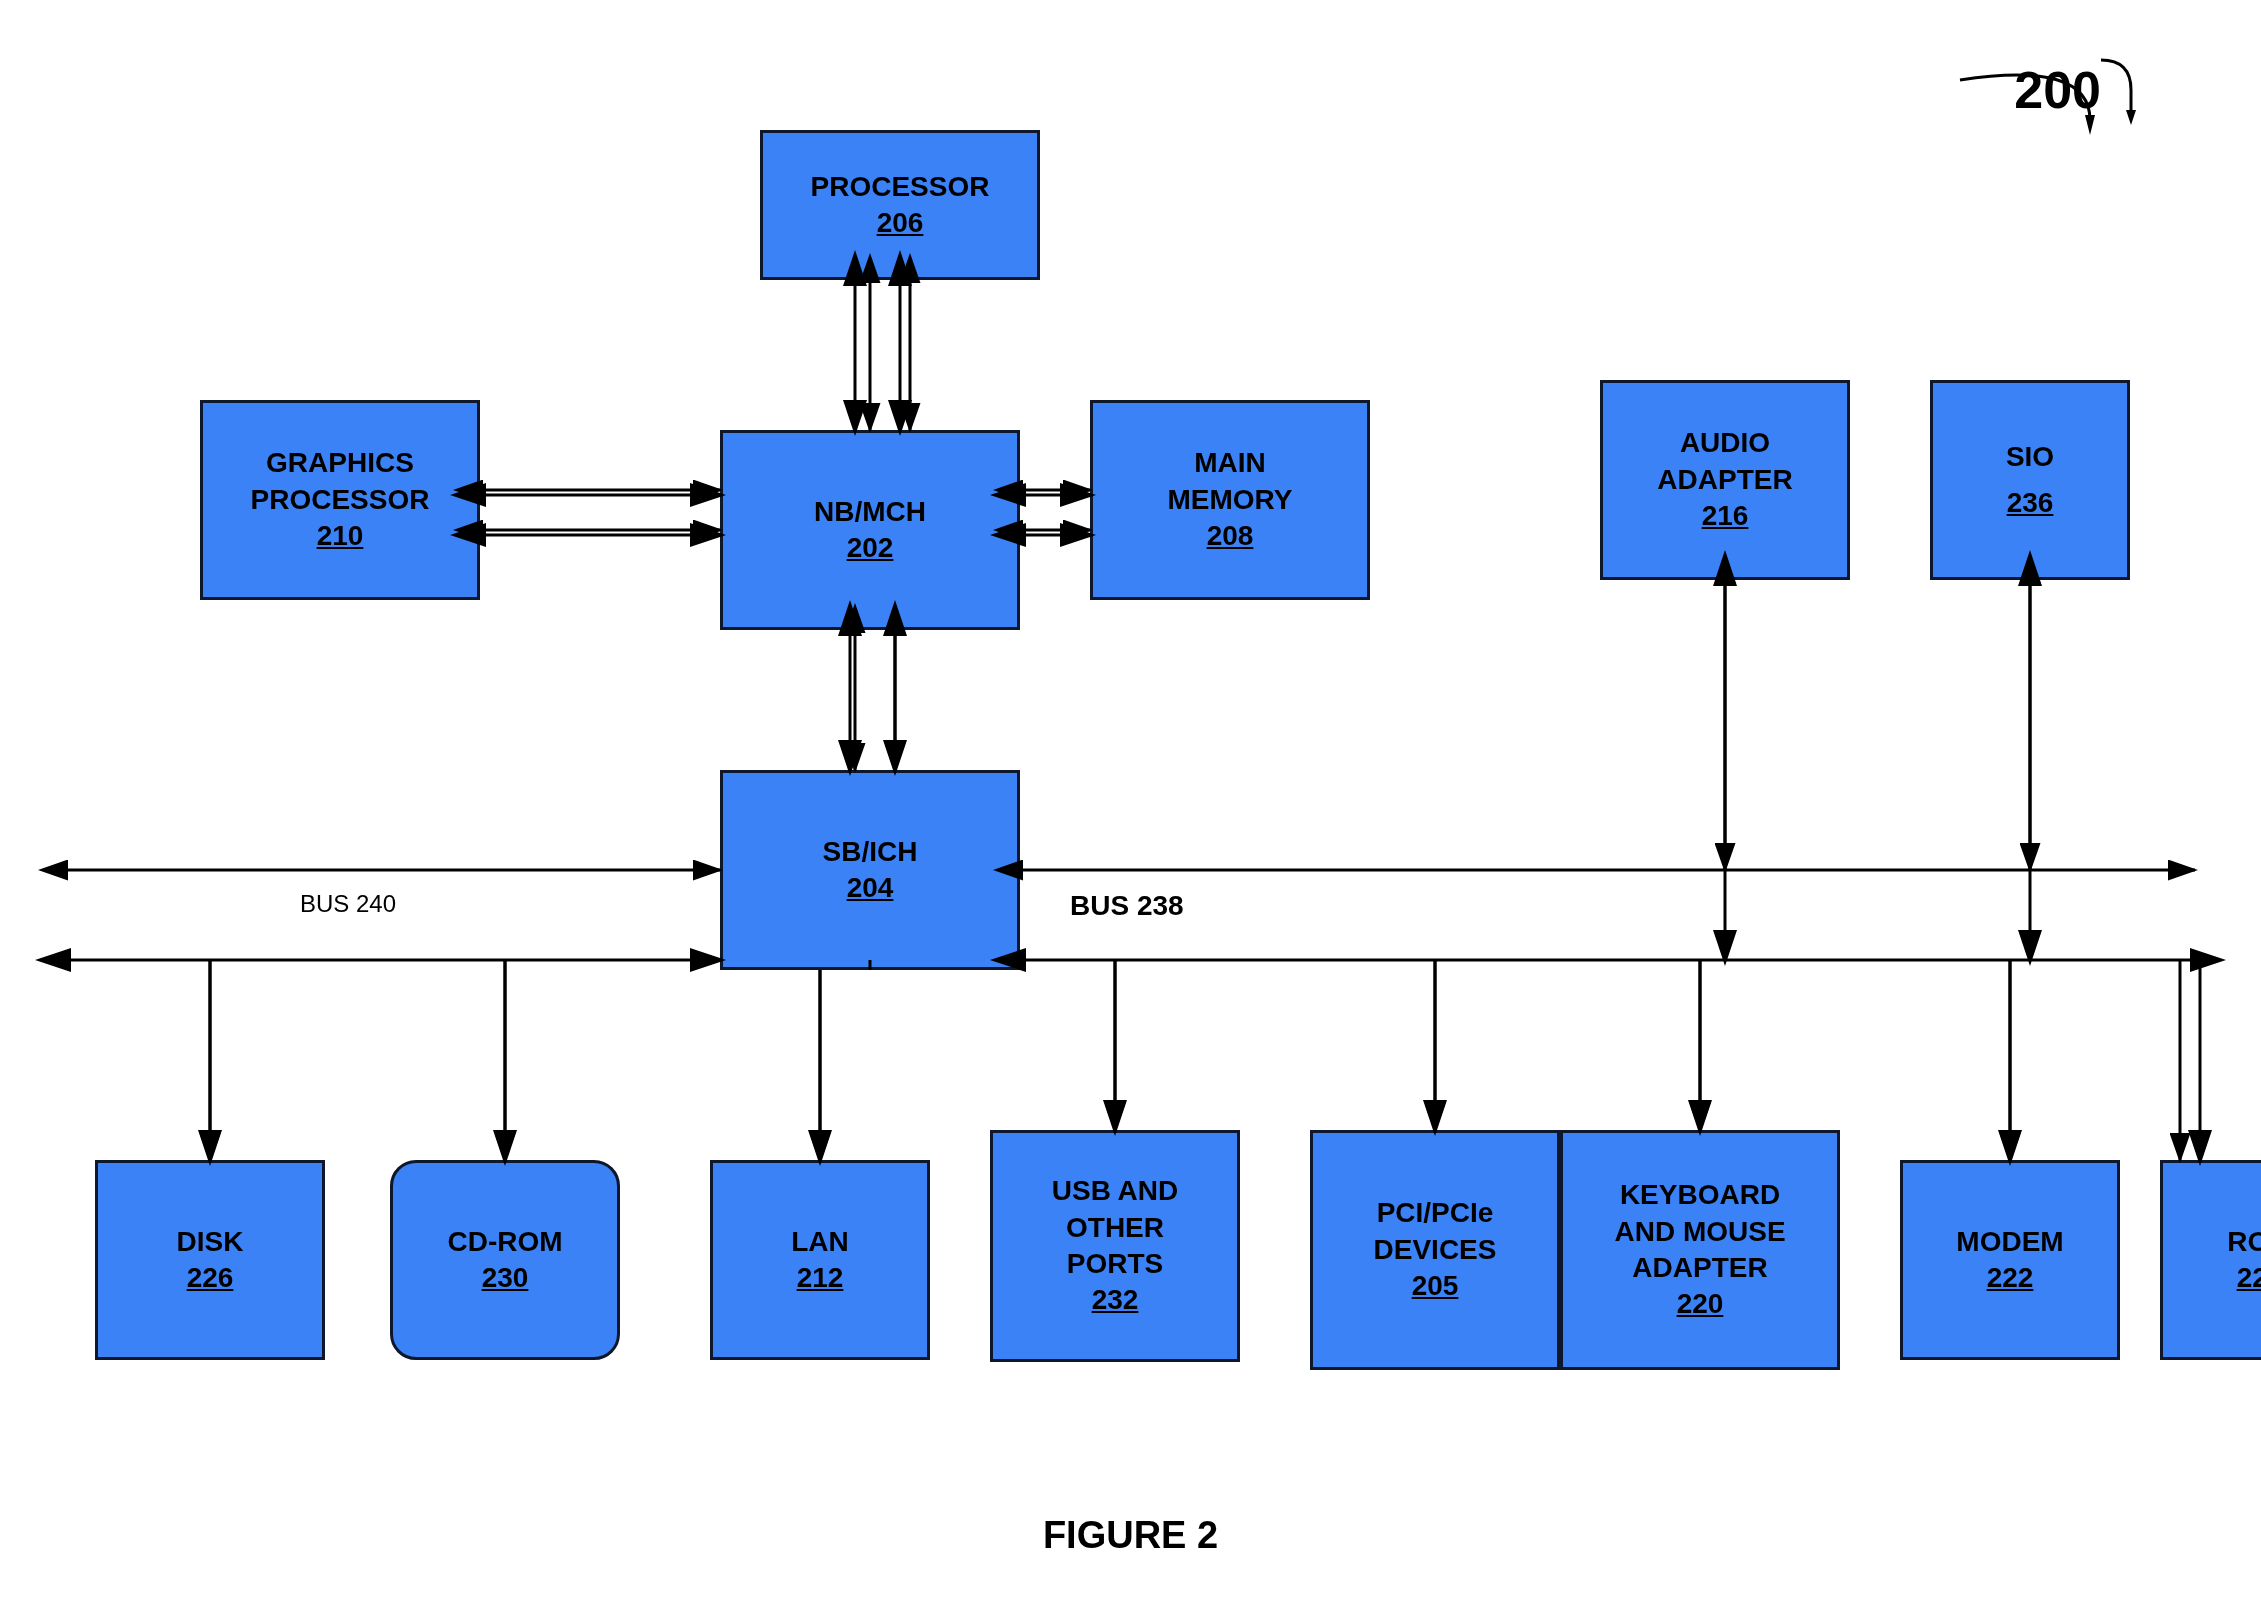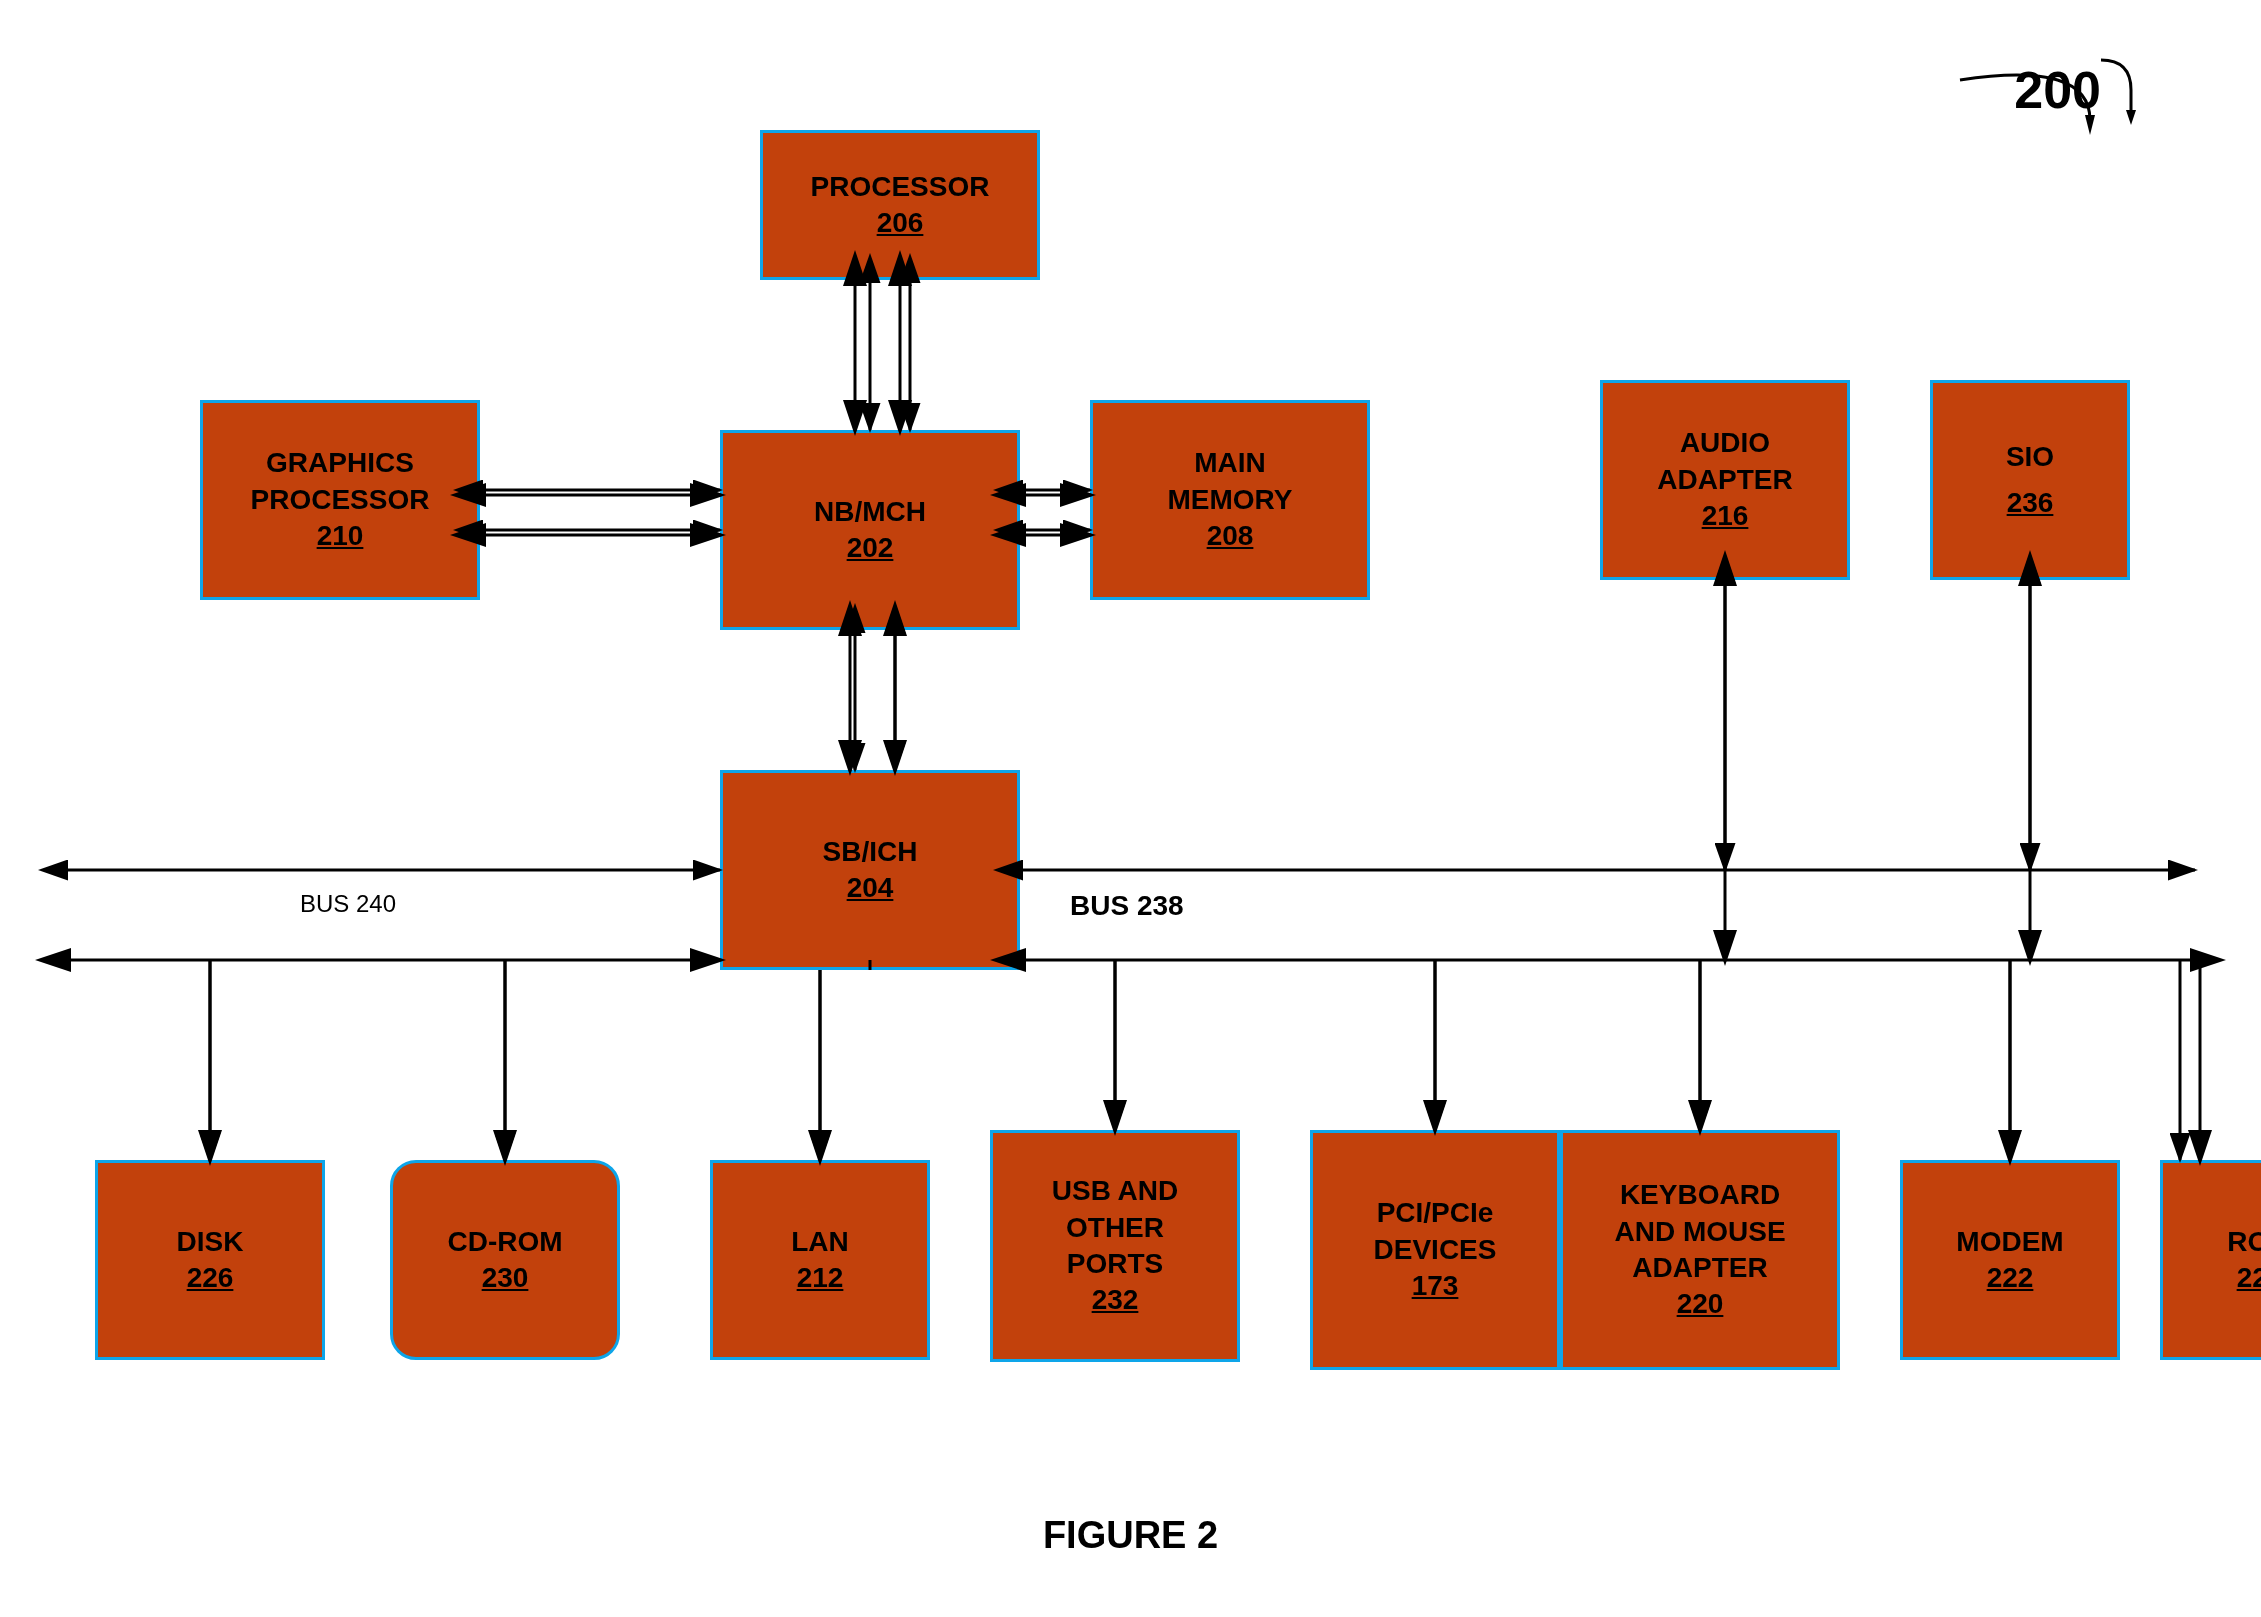--- a/index.html
+++ b/index.html
@@ -12,22 +12,22 @@
       overflow: hidden;
     }
     .diagram-container {
       position: absolute;
       top: 0; left: 0;
       width: 2261px;
       height: 1617px;
     }
     .box {
       position: absolute;
-      border: 3px solid #0ea5e9;
-      background: #c2410c;
+      border: 3px solid #0f172a;
+      background: #3b82f6;
       display: flex;
       flex-direction: column;
       align-items: center;
       justify-content: center;
       text-align: center;
       font-size: 28px;
       font-weight: bold;
       line-height: 1.3;
     }
     .box .underline {
@@ -123,21 +123,21 @@
     <span class="underline">212</span>
   </div>
 
   <div class="box" style="left:990px; top:1130px; width:250px; height:232px;">
     <span>USB AND<br>OTHER<br>PORTS</span>
     <span class="underline">232</span>
   </div>
 
   <div class="box" style="left:1310px; top:1130px; width:250px; height:240px;">
     <span>PCI/PCIe<br>DEVICES</span>
-    <span class="underline">173</span>
+    <span class="underline">205</span>
   </div>
 
   <div class="box" style="left:1560px; top:1130px; width:280px; height:240px;">
     <span>KEYBOARD<br>AND MOUSE<br>ADAPTER</span>
     <span class="underline">220</span>
   </div>
 
   <div class="box" style="left:1900px; top:1160px; width:220px; height:200px;">
     <span>MODEM</span>
     <span class="underline">222</span>

